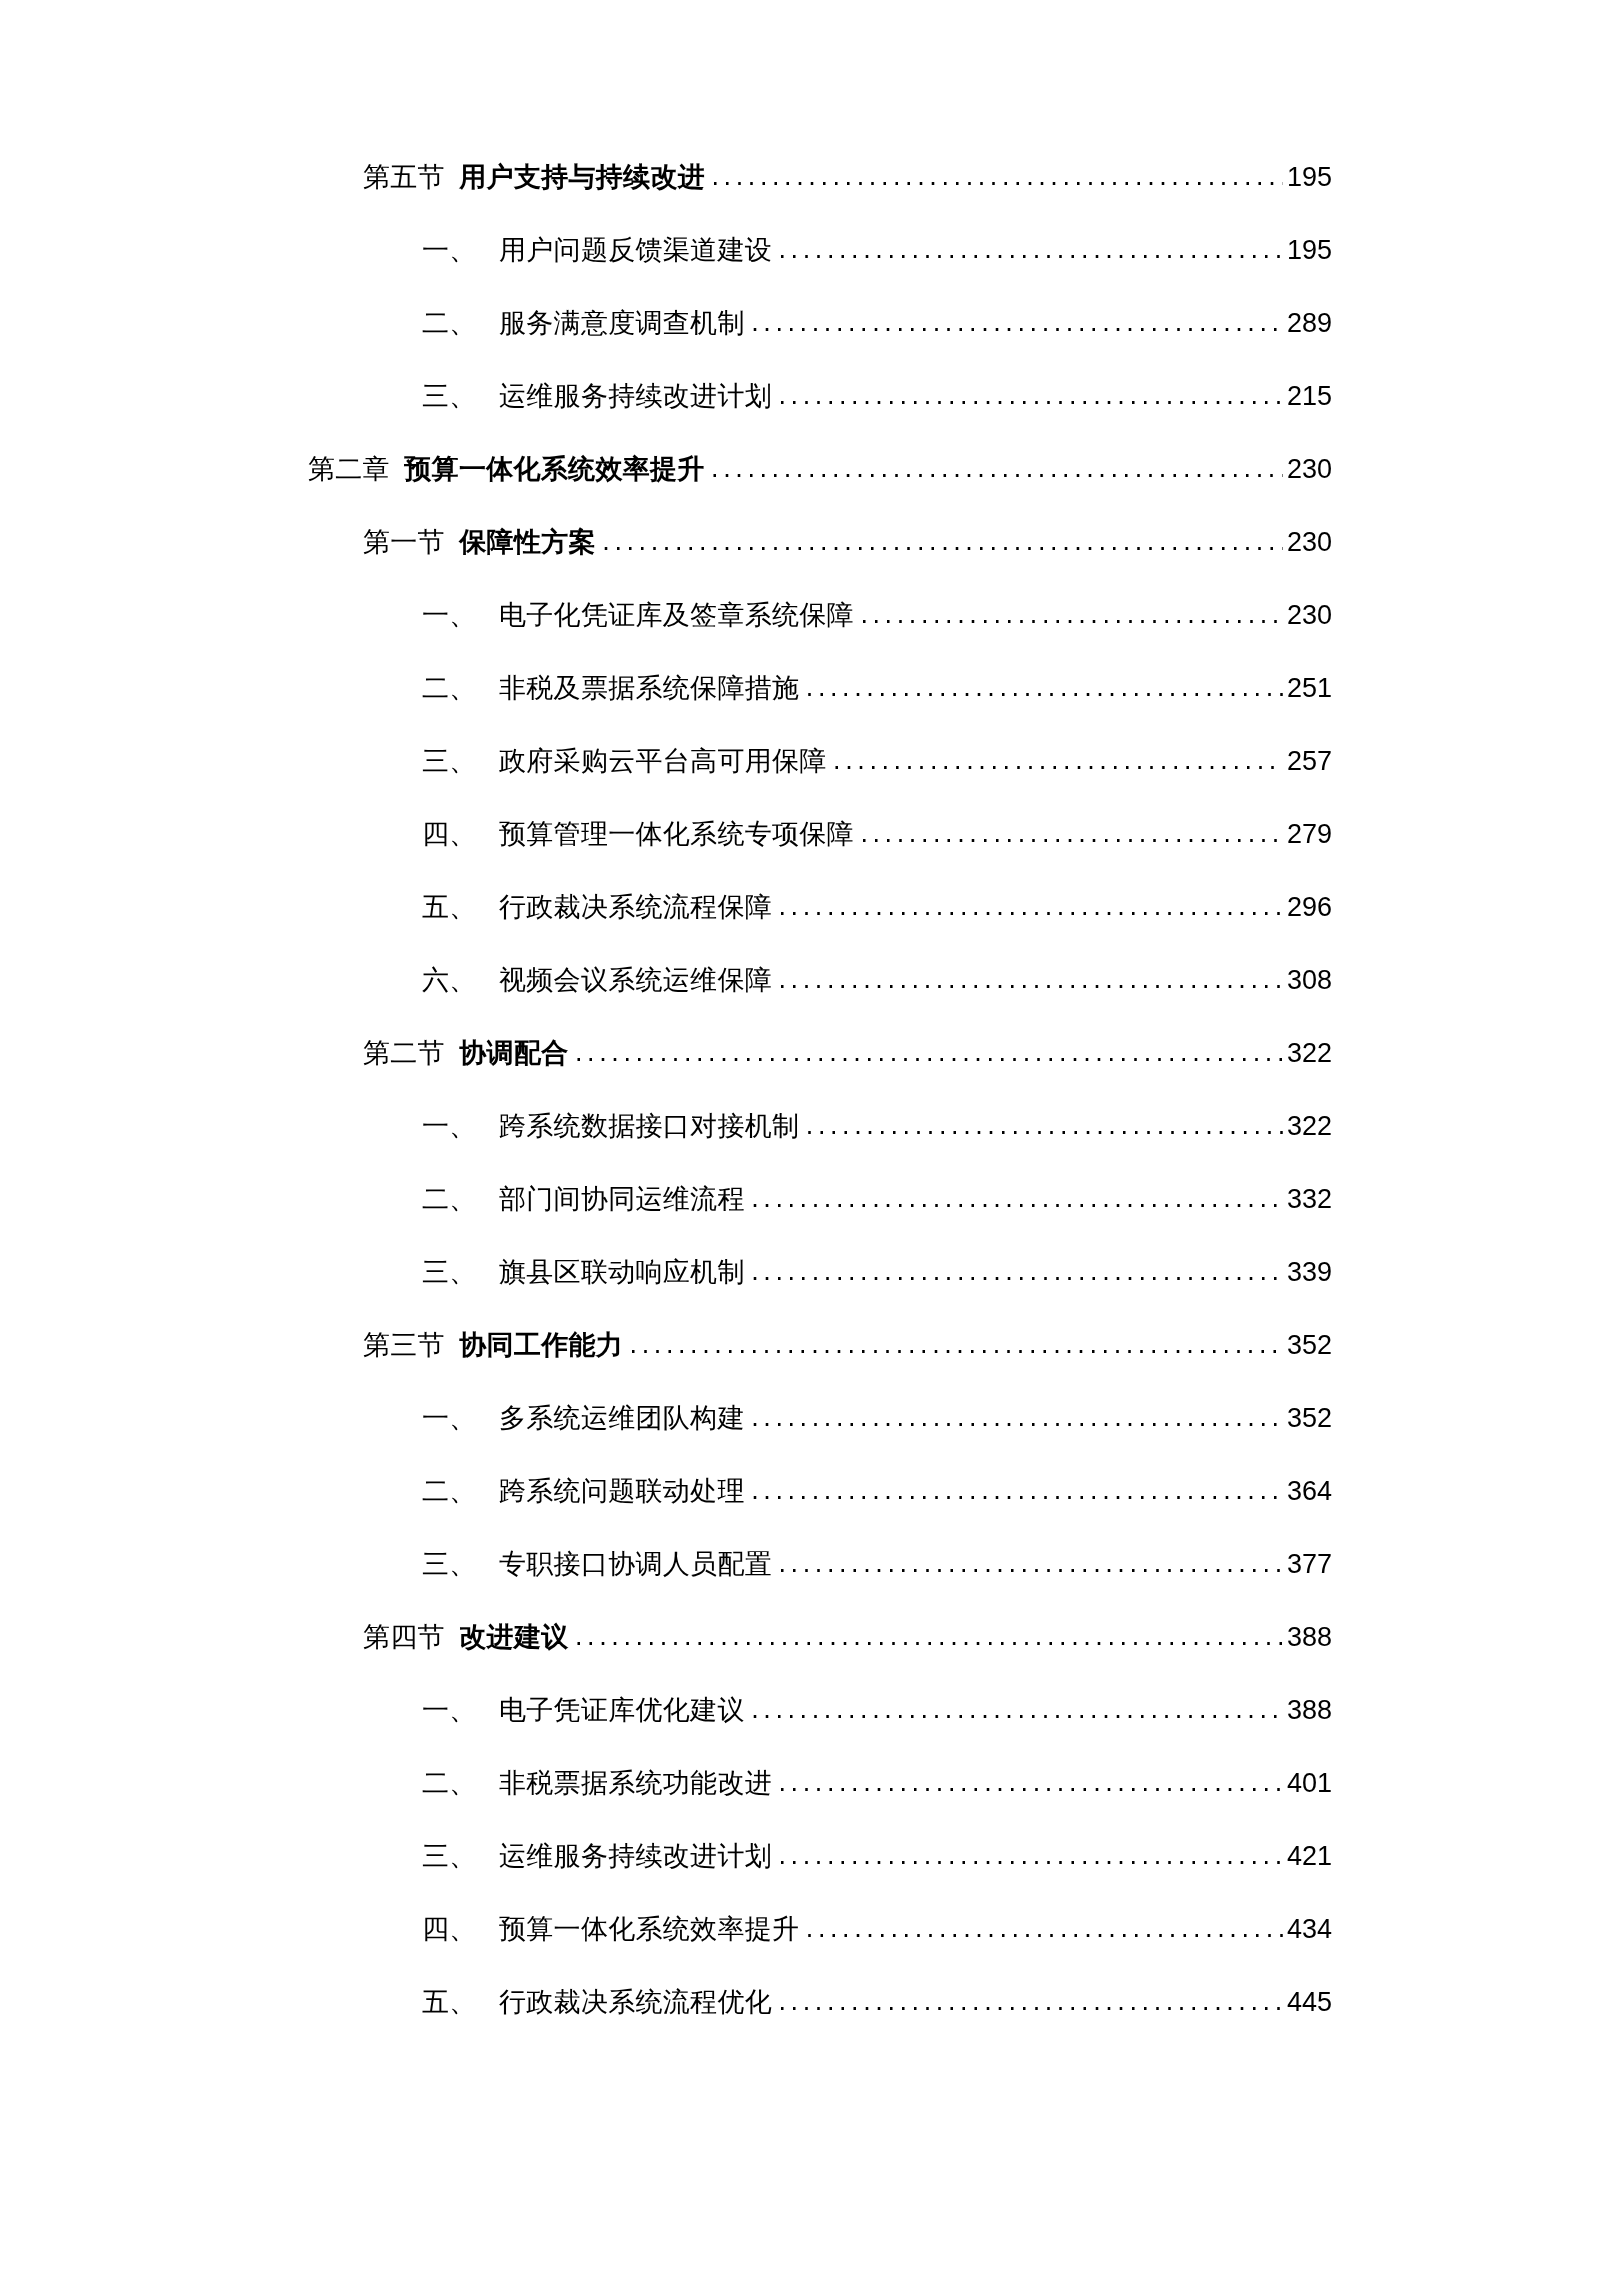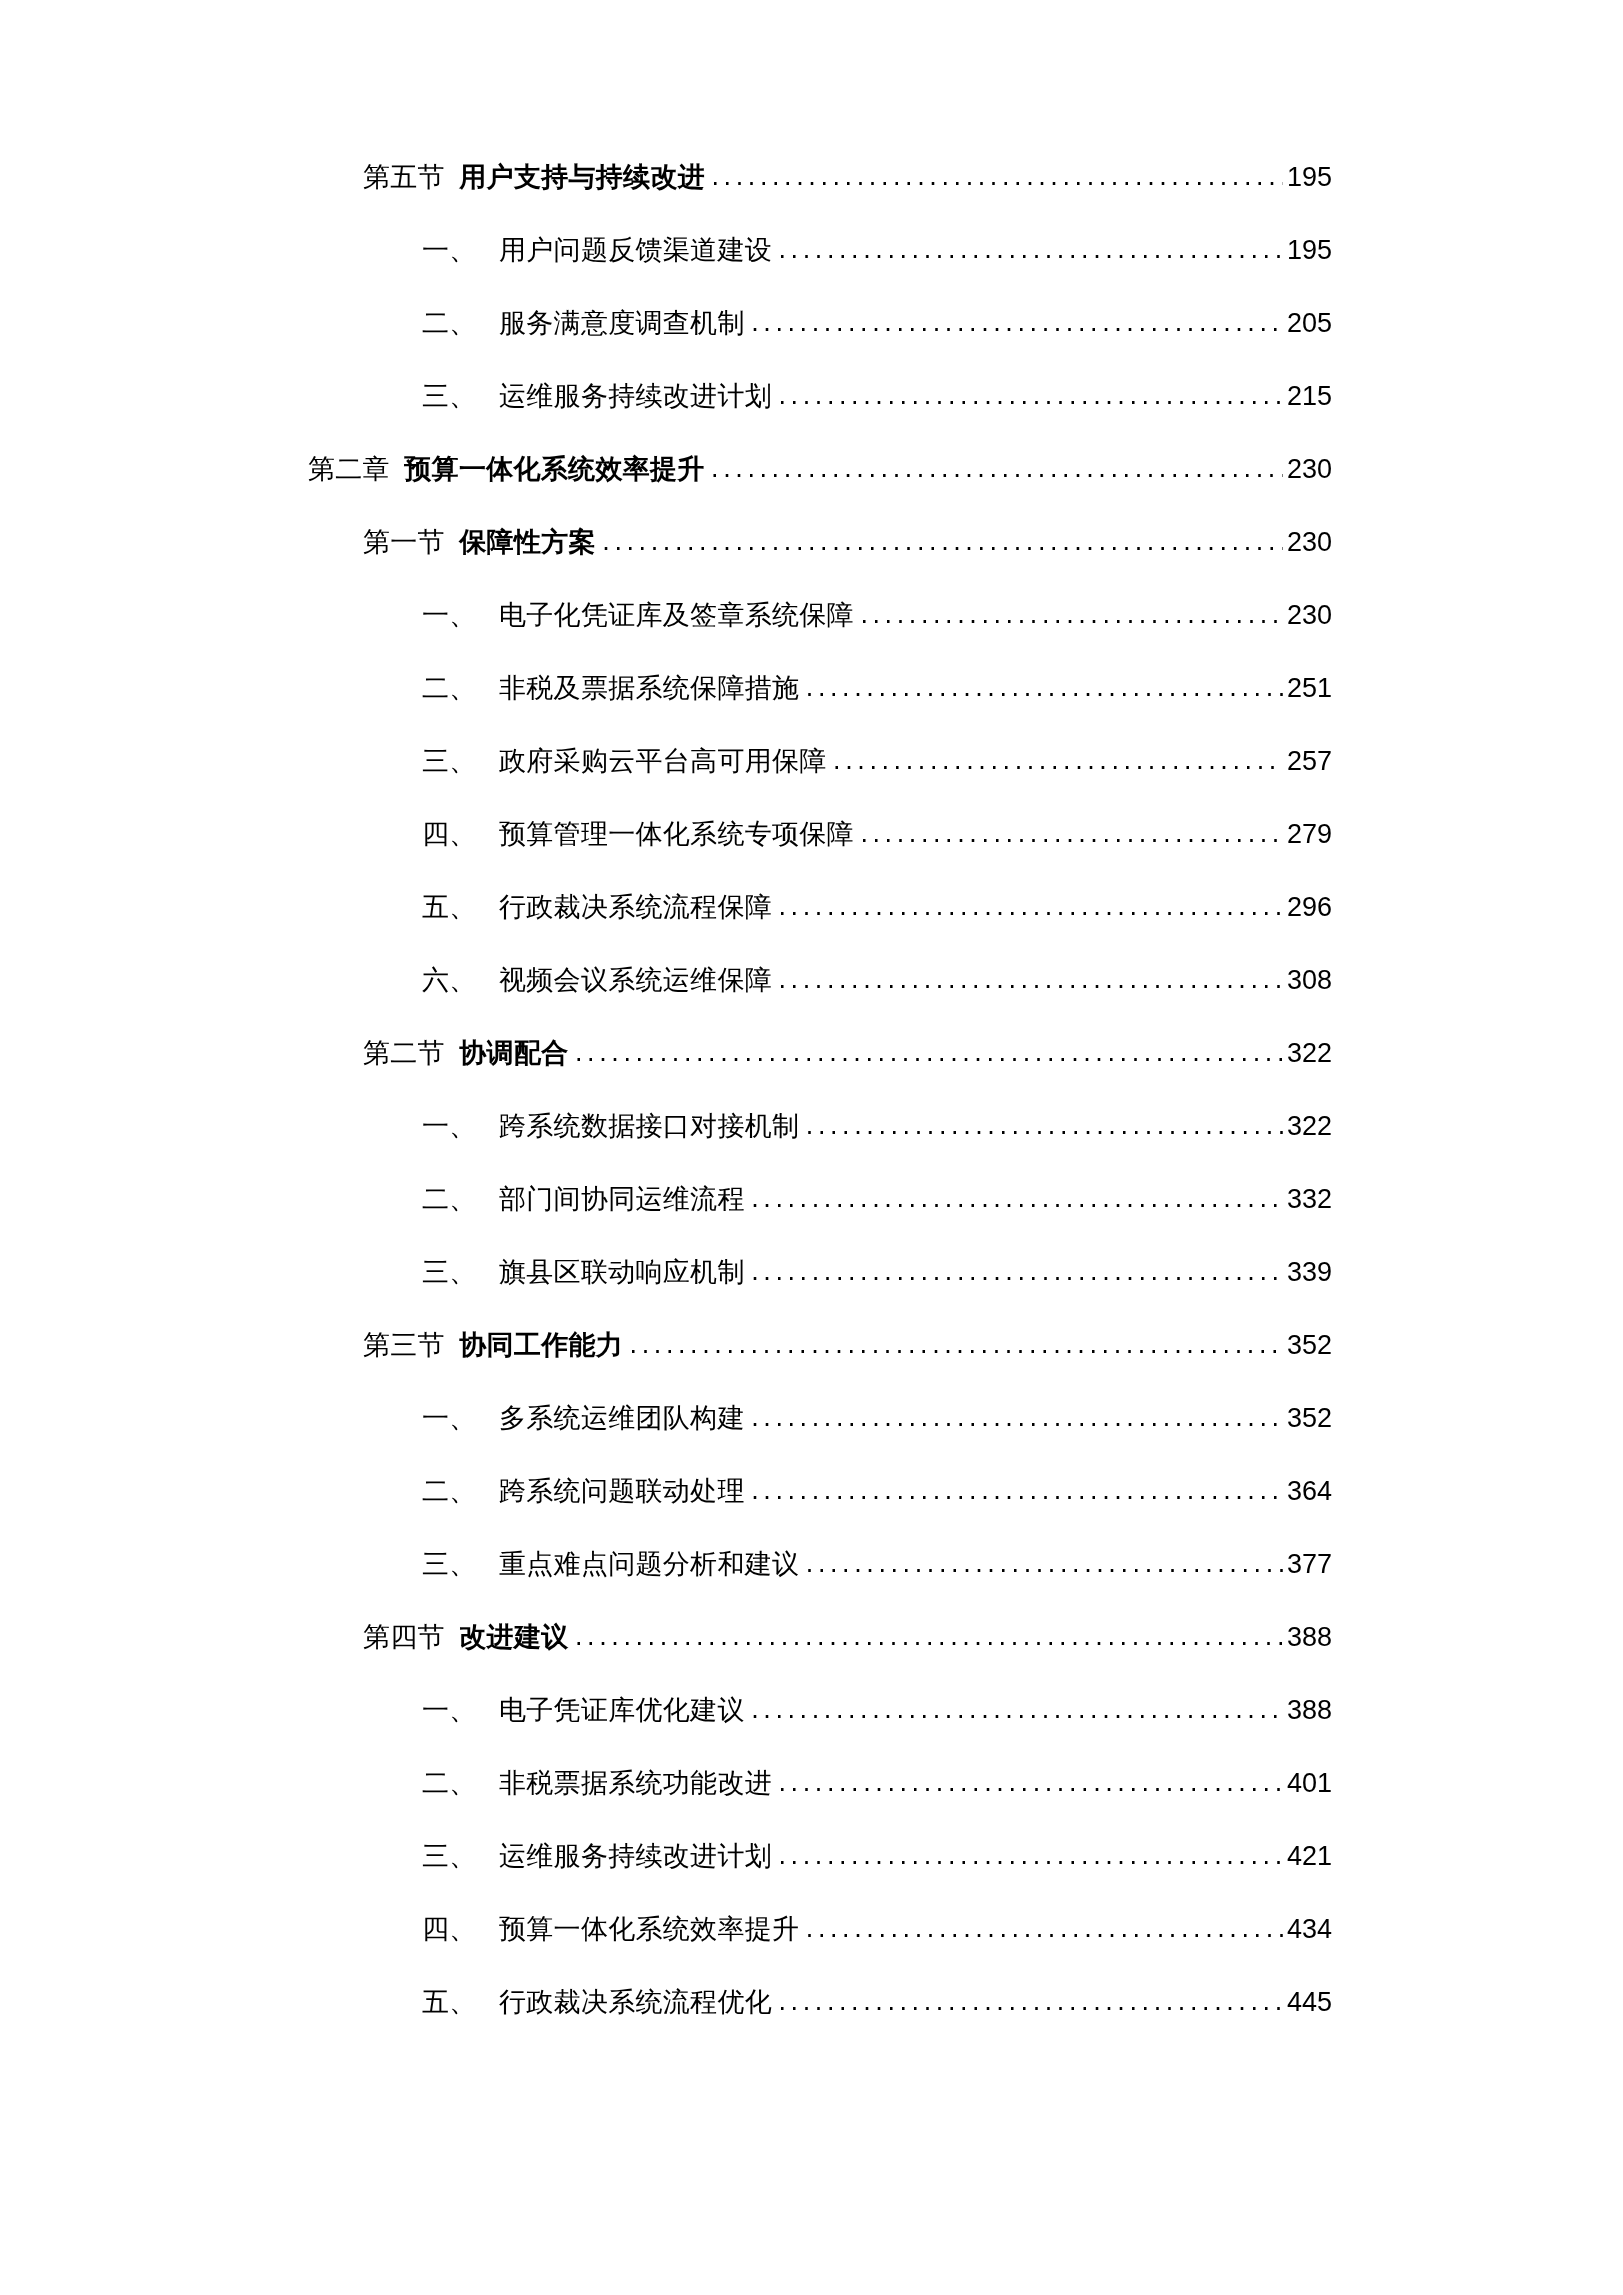--- a/index.html
+++ b/index.html
@@ -111,21 +111,21 @@
           <span class="lbl">用户问题反馈渠道建设</span>
           <span class="dots">.................................................................................................</span>
           <span class="pg">195</span>
         </div>
       </div>
       <div class="toc-entry lvl-item">
         <div class="entry-inner">
           <span class="num-prefix item-num">二、</span>
           <span class="lbl">服务满意度调查机制</span>
           <span class="dots">.................................................................................................</span>
-          <span class="pg">205</span>
+          <span class="pg">289</span>
         </div>
       </div>
       <div class="toc-entry lvl-item">
         <div class="entry-inner">
           <span class="num-prefix item-num">三、</span>
           <span class="lbl">运维服务持续改进计划</span>
           <span class="dots">.................................................................................................</span>
           <span class="pg">215</span>
         </div>
       </div>
@@ -245,21 +245,21 @@
         <div class="entry-inner">
           <span class="num-prefix item-num">二、</span>
           <span class="lbl">跨系统问题联动处理</span>
           <span class="dots">.................................................................................................</span>
           <span class="pg">364</span>
         </div>
       </div>
       <div class="toc-entry lvl-item">
         <div class="entry-inner">
           <span class="num-prefix item-num">三、</span>
-          <span class="lbl">重点难点问题分析和建议</span>
+          <span class="lbl">专职接口协调人员配置</span>
           <span class="dots">.................................................................................................</span>
           <span class="pg">377</span>
         </div>
       </div>
       <div class="toc-entry lvl-section">
         <div class="entry-inner">
           <span class="num-prefix sec-num">第四节</span>
           <span class="lbl">改进建议</span>
           <span class="dots">.................................................................................................</span>
           <span class="pg">388</span>

